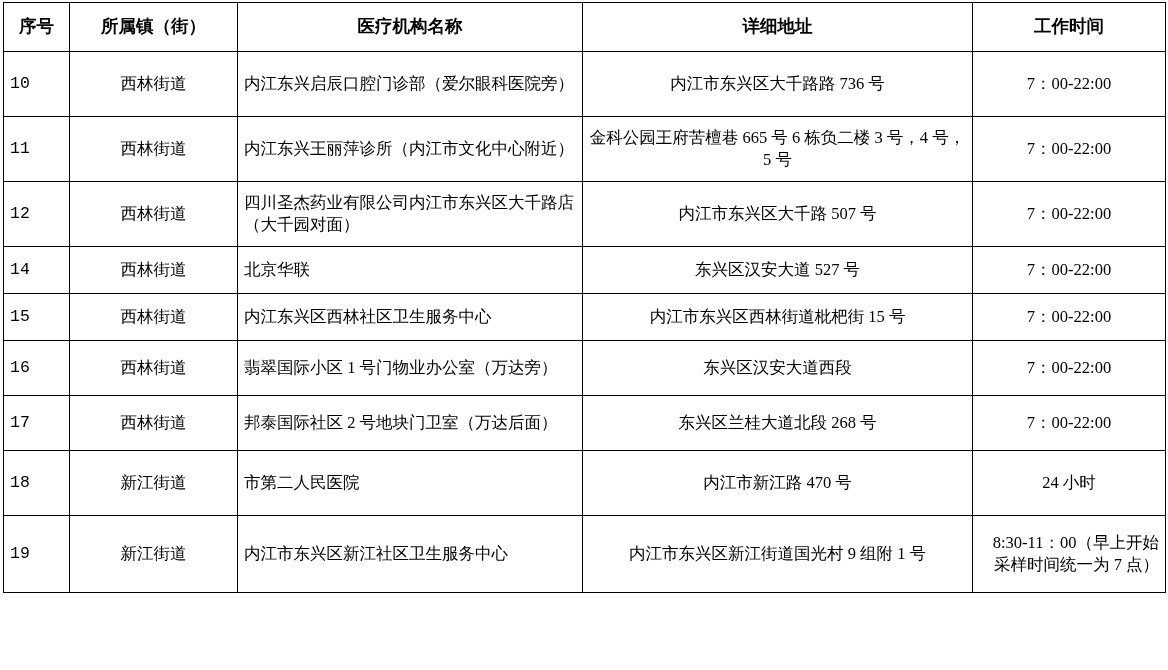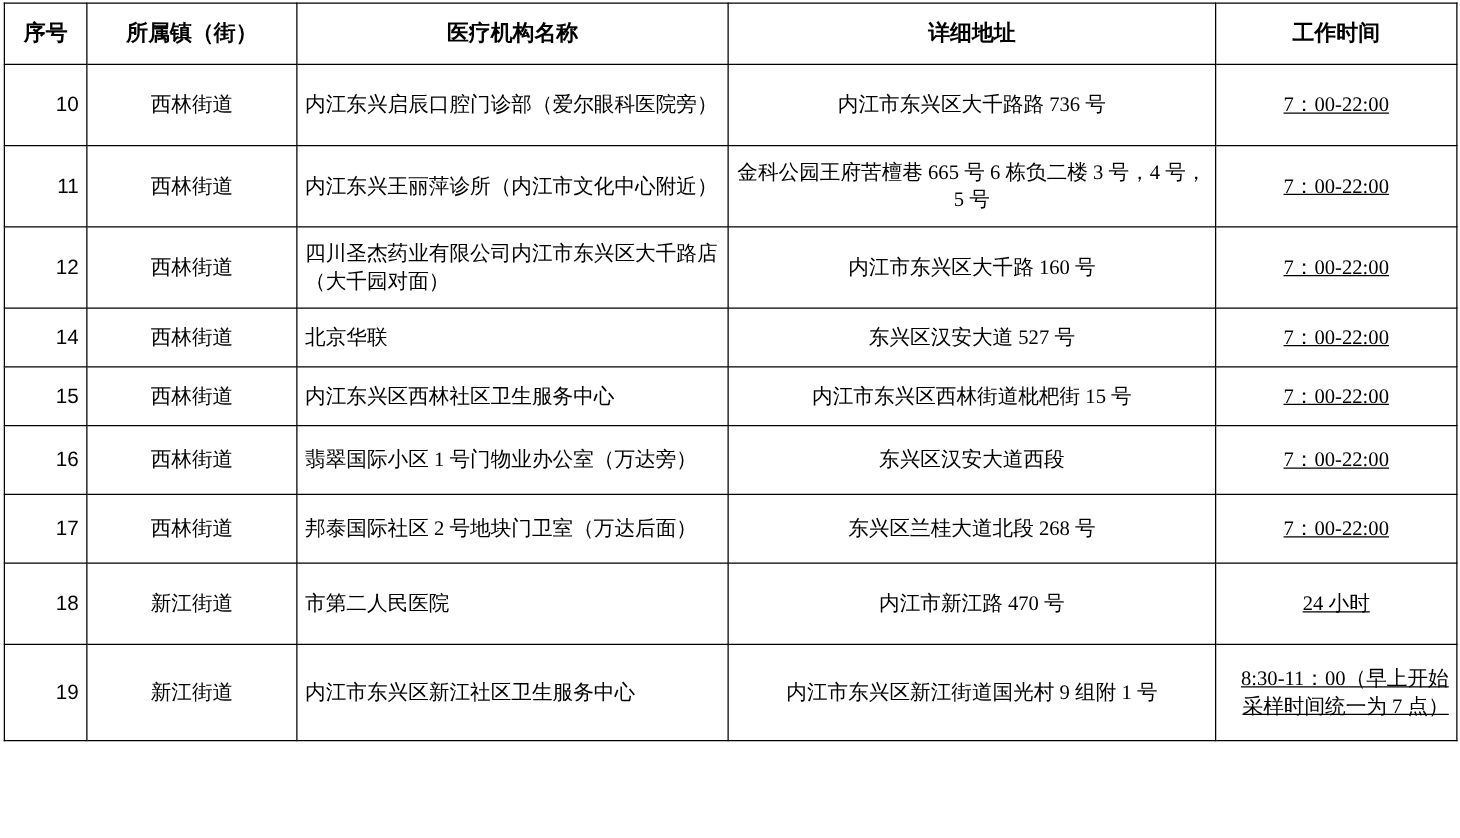--- a/index.html
+++ b/index.html
@@ -40,37 +40,36 @@
     height: 40px;
     font-size: 17.5px;
   }
   col.c-idx { width: 66px; }
   col.c-town { width: 168px; }
   col.c-org { width: 345px; }
   col.c-addr { width: 390px; }
   col.c-time { width: 193px; }
 
   td.idx {
-    text-align: right;
-    font-family: Liberation Sans, sans-serif;
+    text-align: left;
+    font-family: Liberation Mono, monospace;
   }
   td.town {
     text-align: center;
     font-weight: normal;
   }
   td.org {
     text-align: left;
     font-family: Liberation Serif, serif;
   }
   td.addr {
     text-align: center;
   }
   td.time {
     text-align: center;
-    text-decoration: underline;
   }
   td.time.left {
     text-align: right;
   }
   tr.r-tall td { height: 56px; }
   tr.r-med td { height: 46px; }
   tr.r-short td { height: 38px; }
   tr.r-xtall td { height: 68px; }
 </style>
 </head>
@@ -106,21 +105,21 @@
           <td class="idx">11</td>
           <td class="town">西林街道</td>
           <td class="org">内江东兴王丽萍诊所（内江市文化中心附近）</td>
           <td class="addr">金科公园王府苦檀巷 665 号 6 栋负二楼 3 号，4 号，5 号</td>
           <td class="time">7：00-22:00</td>
         </tr>
         <tr class="r-tall">
           <td class="idx">12</td>
           <td class="town">西林街道</td>
           <td class="org">四川圣杰药业有限公司内江市东兴区大千路店（大千园对面）</td>
-          <td class="addr">内江市东兴区大千路 160 号</td>
+          <td class="addr">内江市东兴区大千路 507 号</td>
           <td class="time">7：00-22:00</td>
         </tr>
         <tr class="r-short">
           <td class="idx">14</td>
           <td class="town">西林街道</td>
           <td class="org">北京华联</td>
           <td class="addr">东兴区汉安大道 527 号</td>
           <td class="time">7：00-22:00</td>
         </tr>
         <tr class="r-short">

